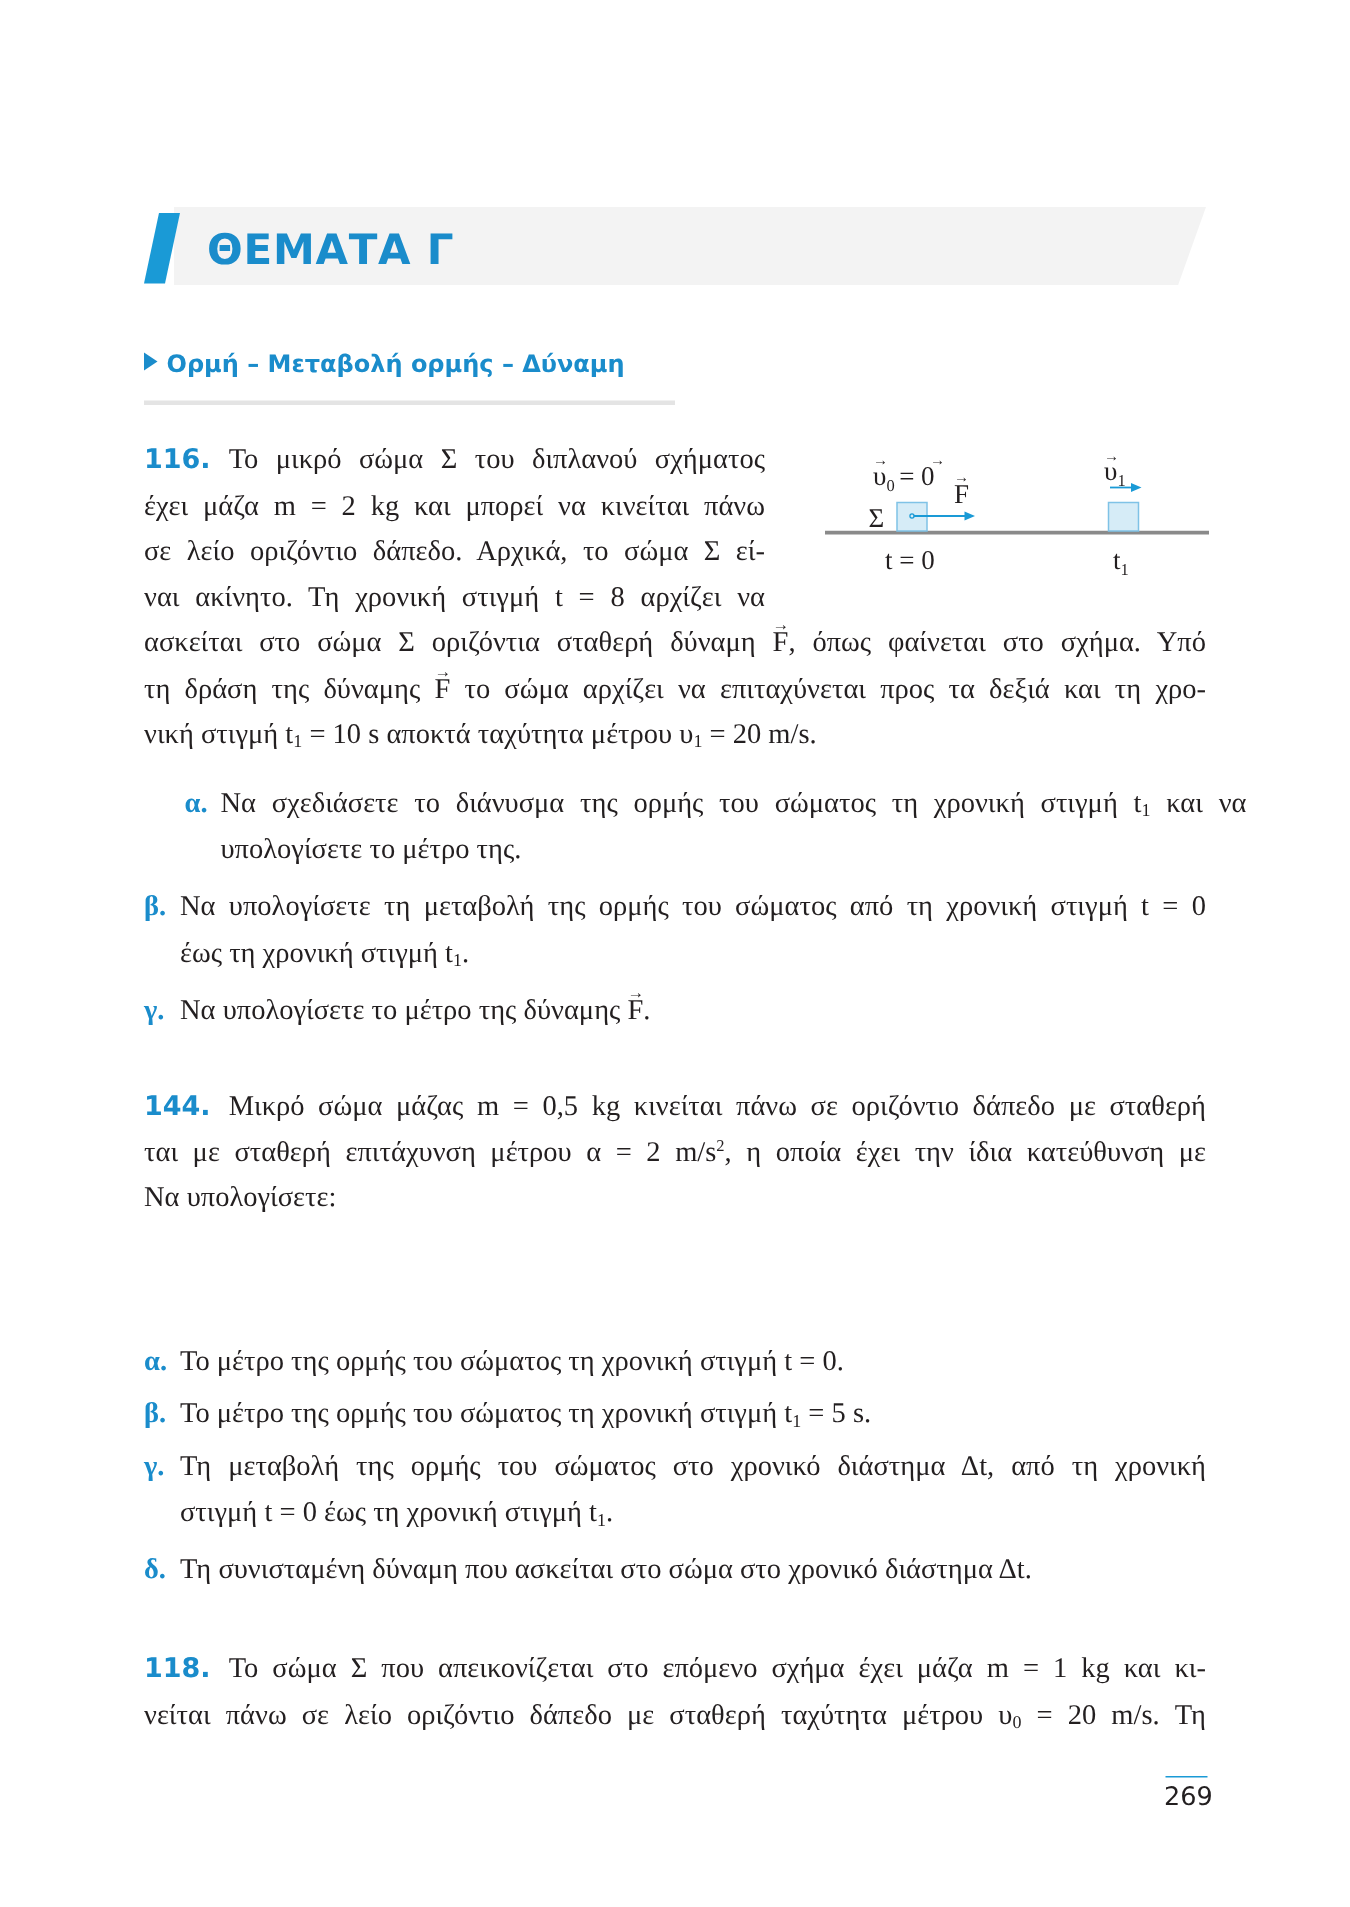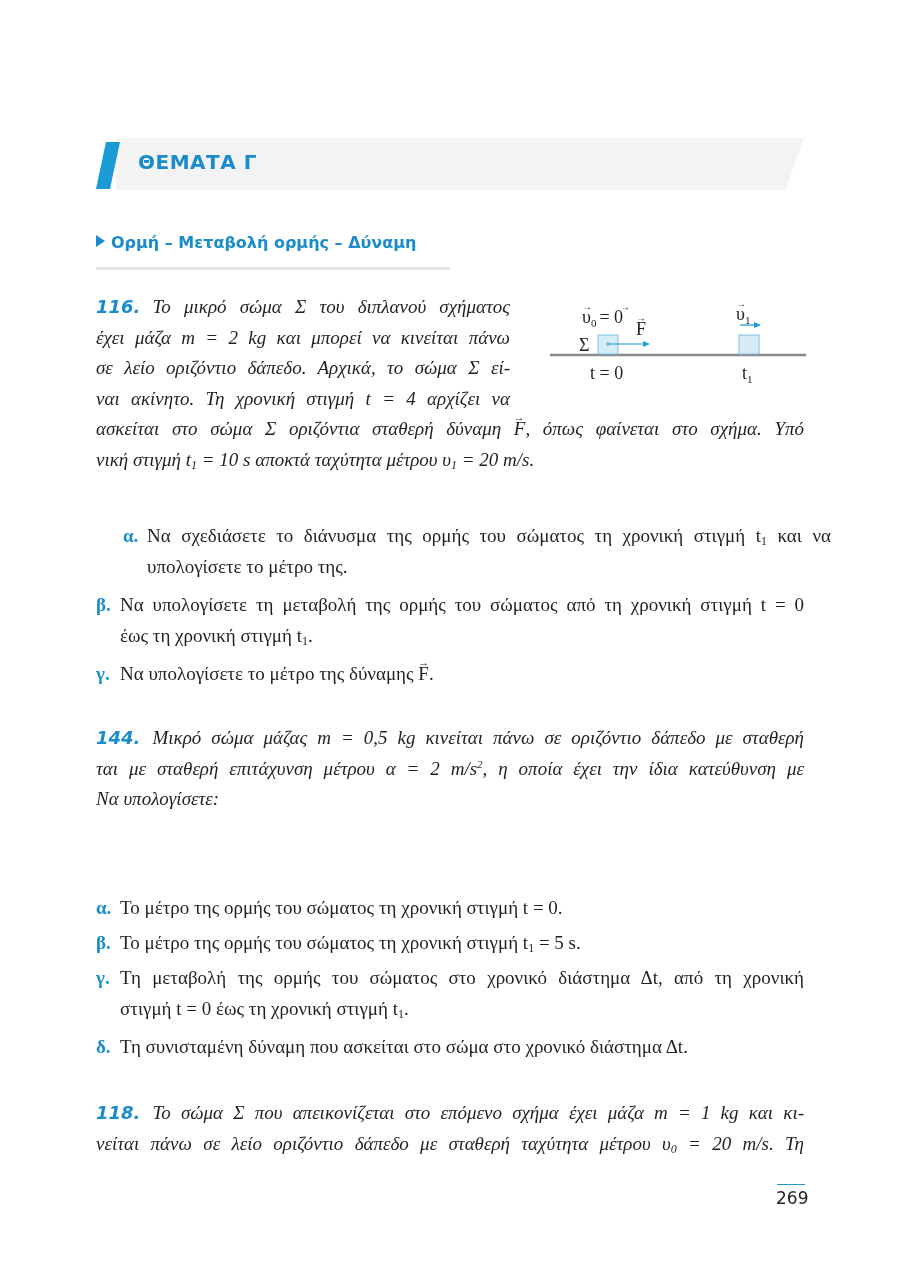--- a/index.html
+++ b/index.html
@@ -5,30 +5,30 @@
   html, body { margin: 0; padding: 0; background: #ffffff; }
   body { width: 900px; height: 1271px; position: relative; overflow: hidden;
          font-family: "Liberation Serif", "DejaVu Serif", serif; color: #231f20; }
 
   .chapter-banner { position: absolute; left: 96px; top: 138px; width: 708px; height: 52px; }
   .banner-bg { position: absolute; left: 20px; top: 0; width: 688px; height: 52px;
                background: #f3f3f3; clip-path: polygon(0 0, 100% 0, 97.3% 100%, 0 100%); }
   .banner-slash { position: absolute; left: 0; top: 4px; width: 14px; height: 47px;
                   background: #1a9ad6; transform: skewX(-12deg); transform-origin: bottom left; }
   .banner-title { position: absolute; left: 42px; top: 12px; font-family: "DejaVu Sans", sans-serif;
-                  font-weight: bold; font-size: 20px; color: #1a8ccb; letter-spacing: 0.5px; }
+                  font-weight: bold; font-size: 28px; color: #1a8ccb; letter-spacing: 0.5px; }
 
   .section-heading { position: absolute; left: 96px; top: 233px; font-family: "DejaVu Sans", sans-serif;
                      font-weight: bold; font-size: 16px; color: #1a8ccb; }
   .section-heading .tri { display: inline-block; width: 0; height: 0; border-top: 6px solid transparent;
                           border-bottom: 6px solid transparent; border-left: 9px solid #1a8ccb;
                           margin-right: 6px; vertical-align: 1px; }
   .section-rule { position: absolute; left: 96px; top: 267px; width: 354px; height: 3px; background: #e4e4e4; }
 
-  .para { position: absolute; font-size: 19px; line-height: 30.5px; text-align: justify; font-style: italic; }
+  .para { position: absolute; font-size: 19px; line-height: 30.5px; text-align: justify; }
   .num { font-family: "DejaVu Sans", sans-serif; font-weight: bold; color: #1a8ccb; font-size: 18px;
          margin-right: 12px; }
   .lbl { font-weight: bold; color: #1a8ccb; display: inline-block; width: 24px; }
   .item { position: absolute; font-size: 19px; line-height: 30.5px; text-align: justify; }
   .item .cont { display: block; padding-left: 24px; }
   sub { font-size: 12px; vertical-align: -3px; line-height: 0; }
   sup { font-size: 11px; vertical-align: 7px; line-height: 0; }
   .vec { position: relative; display: inline-block; }
   .vec::before { content: "→"; position: absolute; top: -12px; left: 0; width: 100%; text-align: center;
                  font-size: 11px; }
@@ -52,21 +52,21 @@
 
 <div class="section-heading">
   <span class="tri"></span><span>Ορμή – Μεταβολή ορμής – Δύναμη</span>
 </div>
 <div class="section-rule"></div>
 
 <div class="para" style="left:96px; top:292px; width:414px;">
   <span class="jline"><span class="num">116.</span><span>Το μικρό σώμα Σ του διπλανού σχήματος</span></span>
   <span class="jline">έχει μάζα m = 2 kg και μπορεί να κινείται πάνω</span>
   <span class="jline">σε λείο οριζόντιο δάπεδο. Αρχικά, το σώμα Σ εί-</span>
-  <span class="jline">ναι ακίνητο. Τη χρονική στιγμή t = 4 αρχίζει να</span>
+  <span class="jline">ναι ακίνητο. Τη χρονική στιγμή t = 8 αρχίζει να</span>
 </div>
 
 <svg class="figure" viewBox="0 0 260 90" width="260" height="90">
   <line x1="2" y1="55" x2="258" y2="55" stroke="#8a8a8a" stroke-width="2.5"></line>
   <rect x="50" y="35" width="20" height="19" fill="#d6ecf7" stroke="#7fc2e6" stroke-width="1"></rect>
   <circle cx="60" cy="44" r="1.4" fill="none" stroke="#1a9ad6" stroke-width="0.8"></circle>
   <line x1="61" y1="44" x2="97" y2="44" stroke="#1a9ad6" stroke-width="1.2"></line>
   <polygon points="102,44 95,41 95,47" fill="#1a9ad6"></polygon>
   <rect x="191" y="35" width="20" height="19" fill="#d6ecf7" stroke="#7fc2e6" stroke-width="1"></rect>
   <line x1="192" y1="25" x2="207" y2="25" stroke="#1a9ad6" stroke-width="1.2"></line>
@@ -84,20 +84,21 @@
     <tspan>υ</tspan><tspan font-size="11" dy="4">1</tspan>
   </text>
   <text x="188" y="7" font-family="Liberation Serif, serif" font-size="10" fill="#231f20">→</text>
   <text x="194" y="79" font-family="Liberation Serif, serif" font-size="18" fill="#231f20">
     <tspan>t</tspan><tspan font-size="11" dy="4">1</tspan>
   </text>
 </svg>
 
 <div class="para" style="left:96px; top:414px; width:708px;">
   <span class="jline"><span>ασκείται στο σώμα Σ οριζόντια σταθερή δύναμη</span> <span class="vec">F</span><span>, όπως φαίνεται στο σχήμα. Υπό</span></span>
+  <span class="jline"><span>τη δράση της δύναμης</span> <span class="vec">F</span> <span>το σώμα αρχίζει να επιταχύνεται προς τα δεξιά και τη χρο-</span></span>
   <span class="lline"><span>νική στιγμή t</span><sub>1</sub><span> = 10 s αποκτά ταχύτητα μέτρου υ</span><sub>1</sub><span> = 20 m/s.</span></span>
 </div>
 
 <div class="item" style="left:96px; top:521px; width:708px;margin-left:27px;">
   <span class="jline"><span class="lbl">α.</span><span>Να σχεδιάσετε το διάνυσμα της ορμής του σώματος τη χρονική στιγμή t</span><sub>1</sub><span> και να</span></span>
   <span class="cont">υπολογίσετε το μέτρο της.</span>
 </div>
 <div class="item" style="left:96px; top:590px; width:708px;">
   <span class="jline"><span class="lbl">β.</span><span>Να υπολογίσετε τη μεταβολή της ορμής του σώματος από τη χρονική στιγμή t = 0</span></span>
   <span class="cont"><span>έως τη χρονική στιγμή t</span><sub>1</sub><span>.</span></span>

